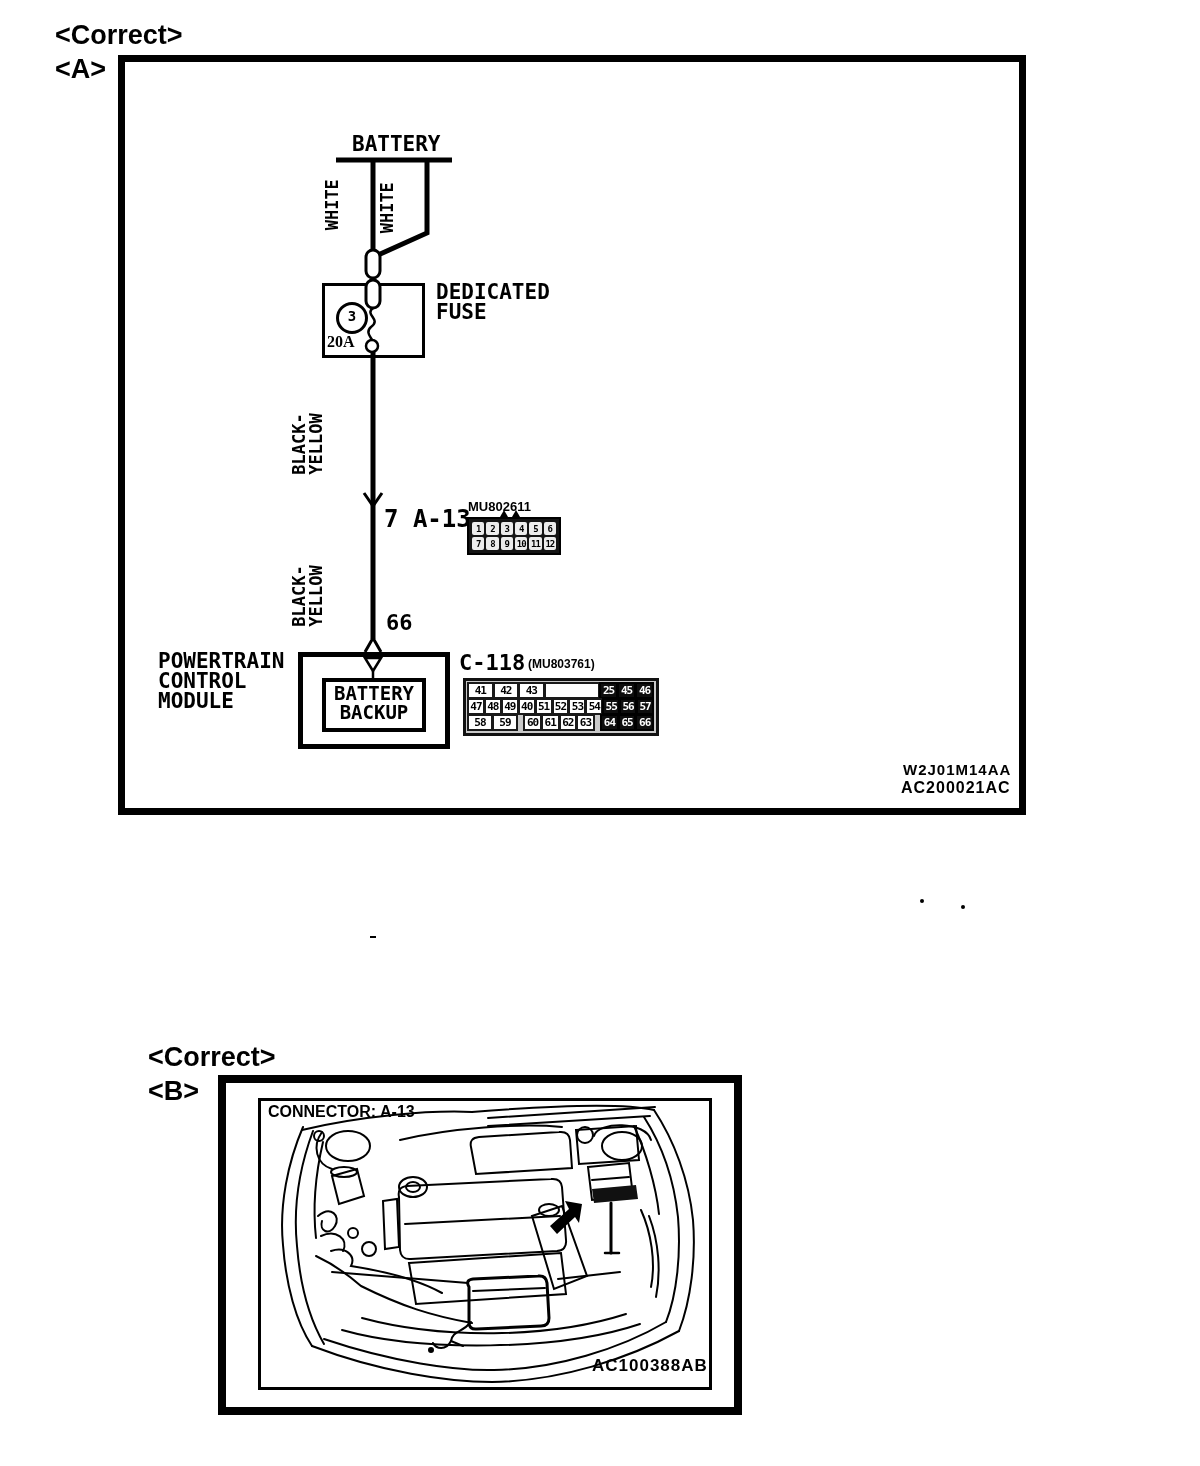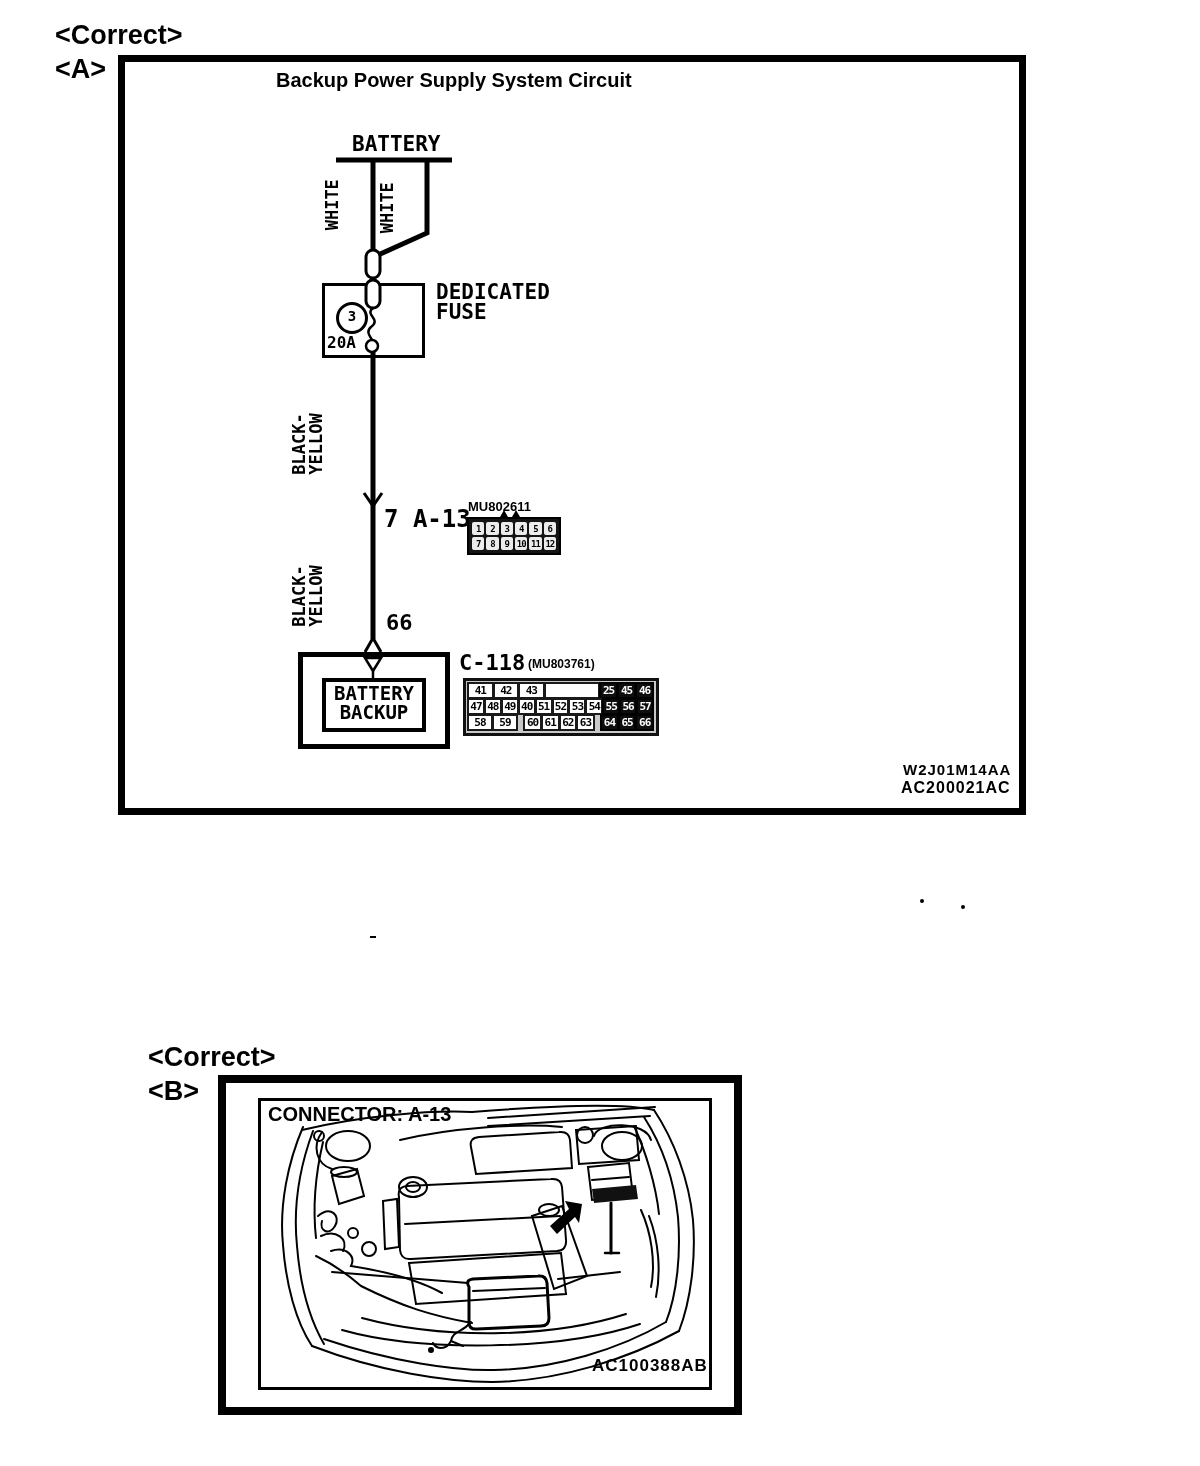--- a/index.html
+++ b/index.html
@@ -117,29 +117,28 @@
       <path d="M400,1140 C450,1128 520,1123 562,1127"></path>
       <path d="M611,1203 L611,1253" stroke-width="3"></path>
         <path d="M605,1253 L619,1253" stroke-width="2.5"></path>
     </g>
     <path d="M592,1189 L636,1185 L638,1199 L594,1203 Z" fill="#111" stroke="none"></path>
     <polygon points="582,1204 565,1201 569,1209 550,1226 557,1234 575,1217 579,1223" fill="#000"></polygon>
   </svg>
 
   <div class="abs sans-b" style="left:55px;top:20px;font-size:27px;">&lt;Correct&gt;</div>
   <div class="abs sans-b" style="left:55px;top:54px;font-size:27px;">&lt;A&gt;</div>
-  <div class="abs sans-b" style="left:276px;top:69px;font-size:20px;">Backup Power Supply System Circuit</div>
 
   <div class="abs mono" style="left:352px;top:132px;font-size:21px;">BATTERY</div>
   <div class="rot mono" style="left:341px;top:213px;font-size:17px;">WHITE</div>
   <div class="rot mono" style="left:396px;top:216px;font-size:17px;">WHITE</div>
 
   <div class="abs mono" style="left:336px;top:302px;width:26px;height:26px;border:3px solid #000;border-radius:50%;
        font-size:14px;line-height:22px;text-align:center;">3</div>
-  <div class="abs mono" style="left:327px;top:333px;font-size:16px;">20A</div>
+  <div class="abs mono" style="left:327px;top:333px;font-size:16px;font-family:Liberation Serif, serif;">20A</div>
   <div class="abs mono pre" style="left:436px;top:283px;font-size:21px;line-height:0.95;">DEDICATED
 FUSE</div>
 
   <div class="rot mono" style="left:326px;top:440px;font-size:17px;">BLACK-
 YELLOW</div>
   <div class="rot mono" style="left:326px;top:592px;font-size:17px;">BLACK-
 YELLOW</div>
 
   <div class="abs mono" style="left:384px;top:505px;font-size:24px;">7 A-13</div>
   <div class="abs sans-b" style="left:468px;top:499px;font-size:13px;">MU802611</div>
@@ -156,20 +155,23 @@
         <div class="grid-cell" style="flex: 1 1 0px;">7</div>
         <div class="grid-cell" style="flex: 1 1 0px;">8</div>
         <div class="grid-cell" style="flex: 1 1 0px;">9</div>
         <div class="grid-cell" style="flex: 1 1 0px;">10</div>
         <div class="grid-cell" style="flex: 1 1 0px;">11</div>
         <div class="grid-cell" style="flex: 1 1 0px;">12</div>
       </div>
     </div>
 
   <div class="abs mono" style="left:386px;top:610px;font-size:22px;">66</div>
+  <div class="abs mono pre" style="left:158px;top:652px;font-size:21px;line-height:0.95;">POWERTRAIN
+CONTROL
+MODULE</div>
   <div class="abs mono pre" style="left:374px;top:684px;font-size:19px;line-height:1.0;transform:translateX(-50%);text-align:center;">BATTERY
 BACKUP</div>
 
   <div class="abs mono" style="left:459px;top:650px;font-size:22px;">C-118</div>
   <div class="abs sans-b" style="left:528px;top:657px;font-size:12px;">(MU803761)</div>
   <div id="c118-grid" class="pin-grid">
       <div class="grid-row">
         <div class="grid-cell" style="flex: 1.5 1 0px;">41</div>
         <div class="grid-cell" style="flex: 1.5 1 0px;">42</div>
         <div class="grid-cell" style="flex: 1.5 1 0px;">43</div>
@@ -204,16 +206,16 @@
         <div class="grid-cell dark" style="flex: 1 1 0px;">65</div>
         <div class="grid-cell dark" style="flex: 1 1 0px;">66</div>
       </div>
     </div>
 
   <div class="abs sans-b" style="left:903px;top:761px;font-size:15px;letter-spacing:1px;">W2J01M14AA</div>
   <div class="abs sans-b" style="left:901px;top:779px;font-size:16px;letter-spacing:1px;">AC200021AC</div>
 
   <div class="abs sans-b" style="left:148px;top:1042px;font-size:27px;">&lt;Correct&gt;</div>
   <div class="abs sans-b" style="left:148px;top:1076px;font-size:27px;">&lt;B&gt;</div>
-  <div class="abs sans-b" style="left:268px;top:1103px;font-size:20px;">CONNECTOR: A-13</div>
+  <div class="abs sans-b" style="left:268px;top:1103px;font-size:16px;">CONNECTOR: A-13</div>
   <div class="abs sans-b" style="left:592px;top:1356px;font-size:17px;letter-spacing:1px;">AC100388AB</div>
 
 </div>
 
 </body></html>

